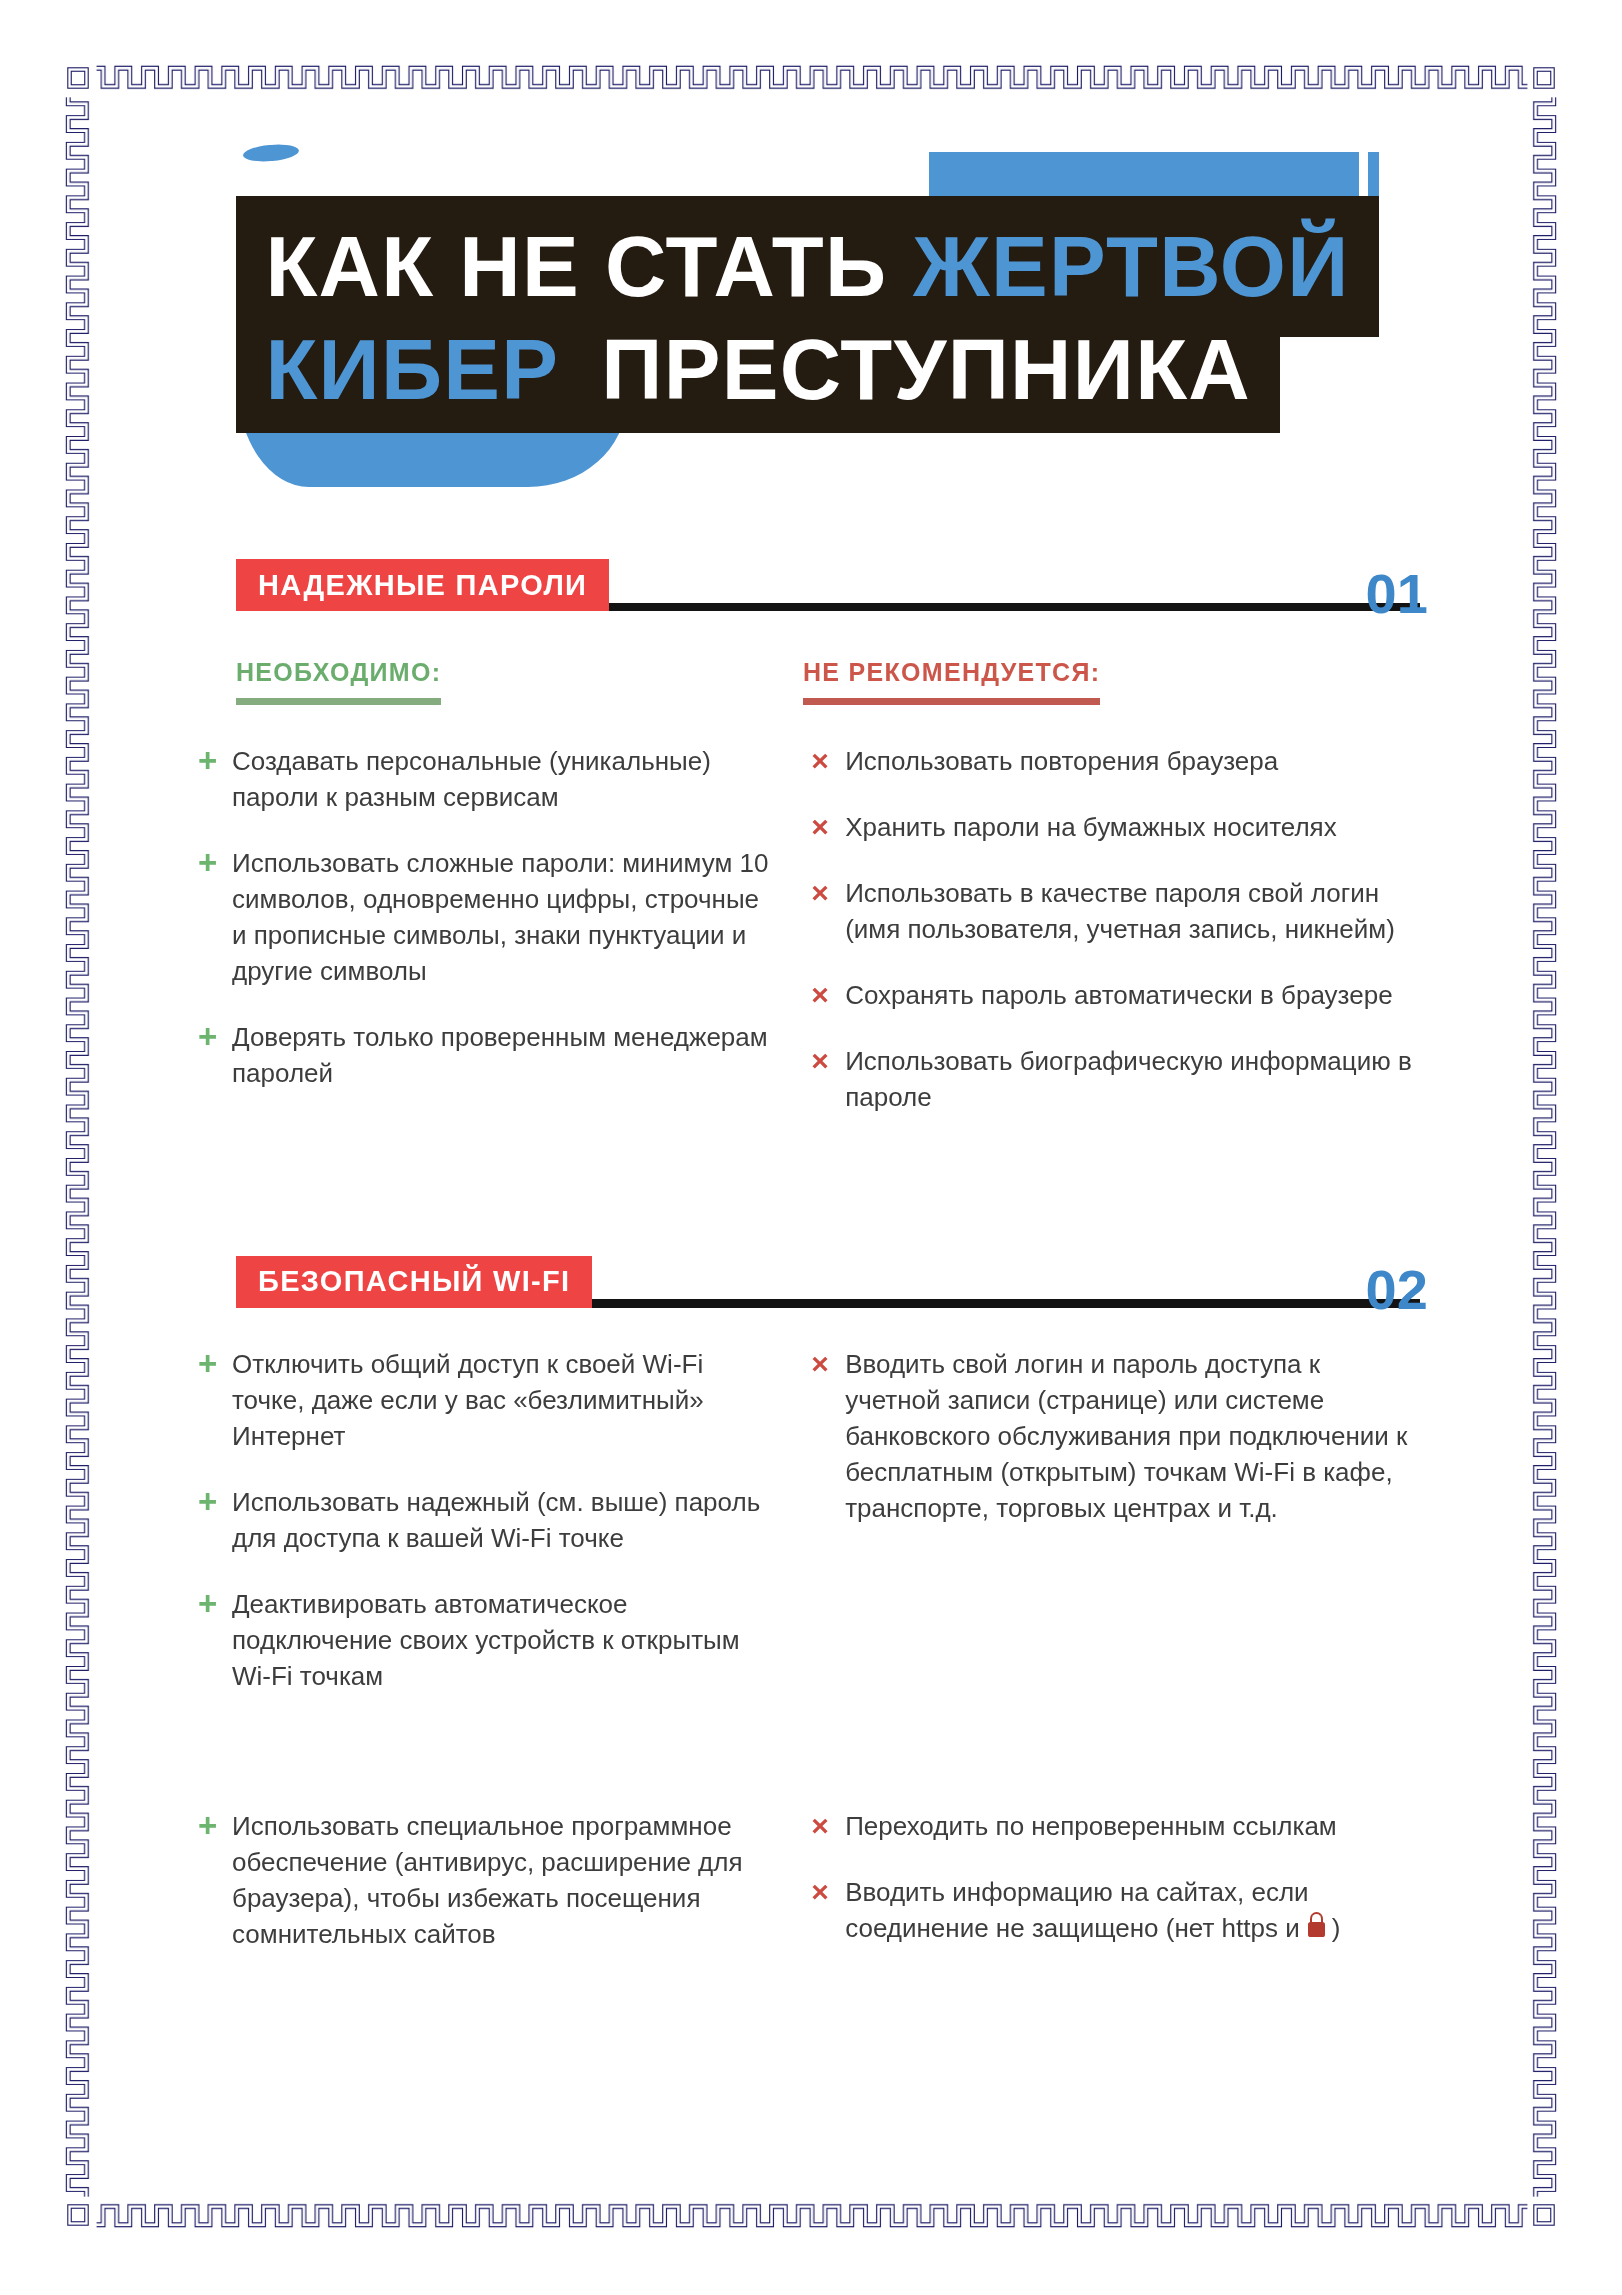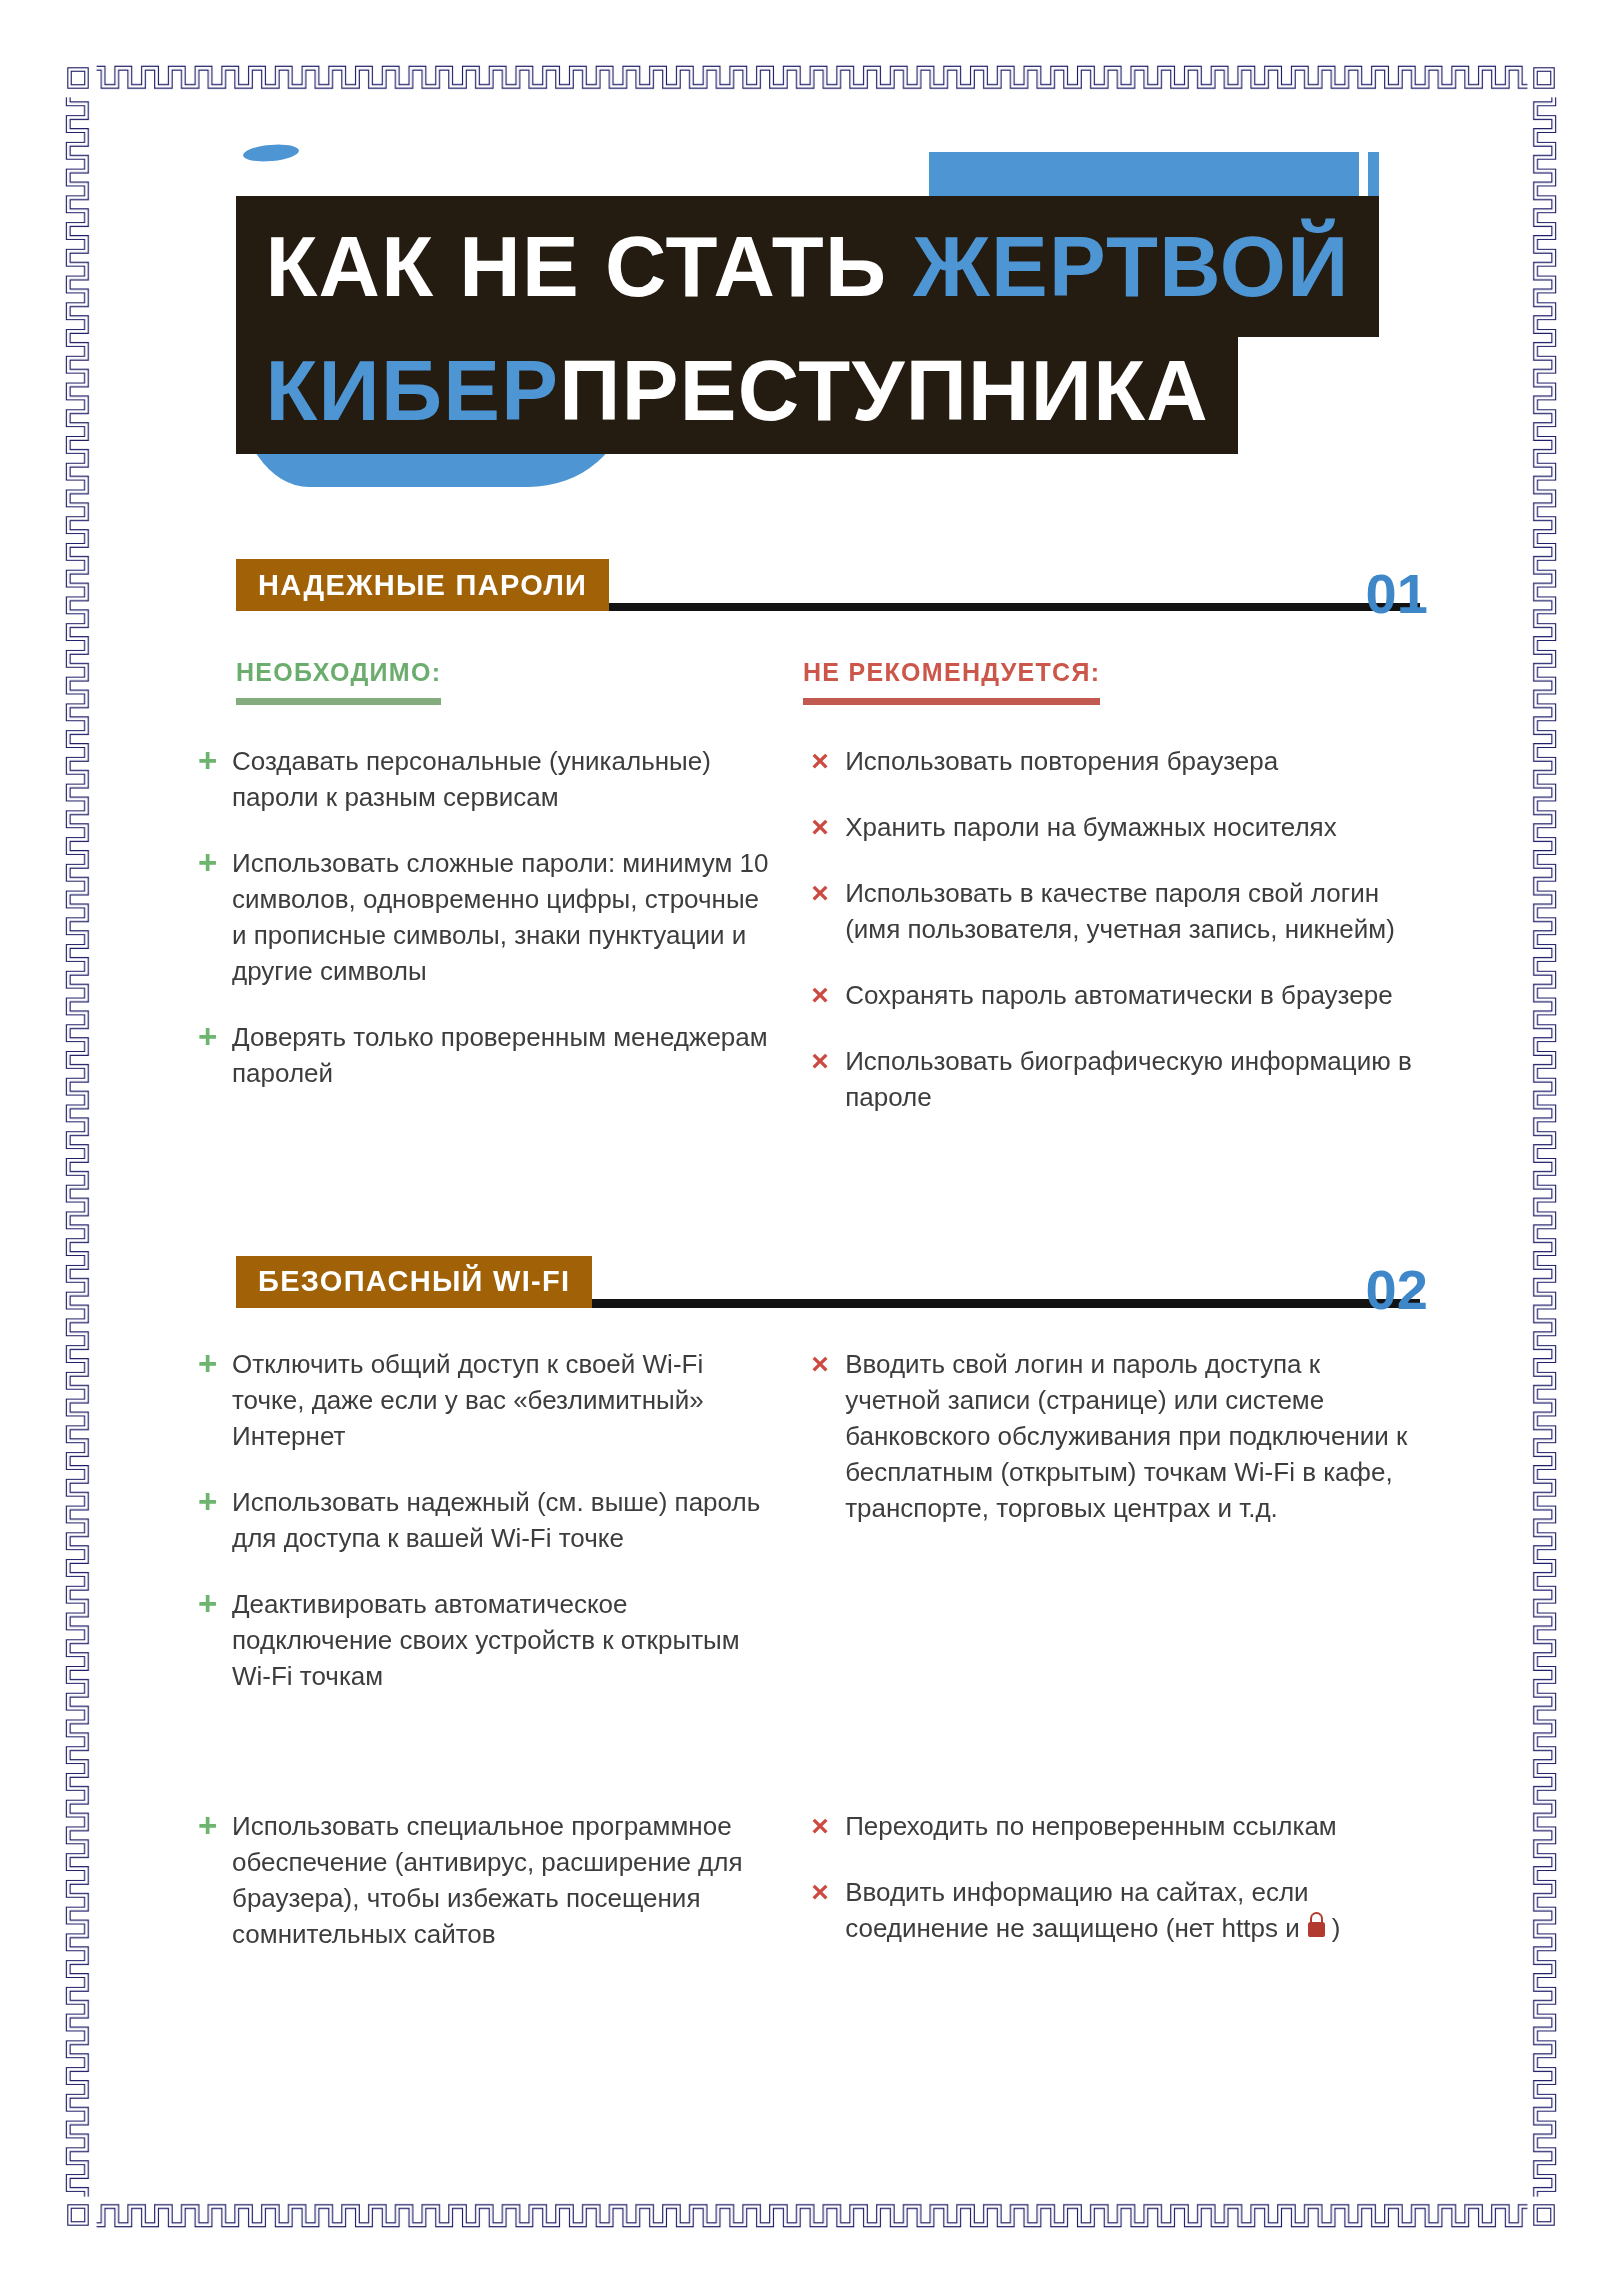--- a/index.html
+++ b/index.html
@@ -24,30 +24,30 @@
   .decor-stripe{left:1368px;top:152px;width:11px;height:111px;}
   .decor-crescent{left:243px;top:145px;width:56px;height:16.4px;border-radius:50%;transform:rotate(-5deg);}
   .decor-blob{left:237px;top:287px;width:389px;height:200px;
               border-radius:10.5px 13px 98px 72px / 10.5px 13px 85px 105px;}
 
   
   .banner{position:absolute;left:236px;background:#241b11;color:#fff;font-weight:bold;
           font-size:85px;letter-spacing:1.3px;display:inline-flex;align-items:center;
           padding:0 29.4px;white-space:nowrap;z-index:2;}
   .banner1{top:196px;height:141px;}
-  .banner2{top:328px;height:126px;}
+  .banner2{top:307px;height:126px;gap:42px;}
   .t-blue{color:#4e95d4;}
   .t-white{color:#ffffff;}
   .banner1 .t-white{margin-right:0.30em;}
 
   
   .content{position:absolute;left:236px;top:559px;width:1184px;color:#3d3d3d;z-index:2;}
 
   .sec-head{position:relative;height:52px;}
-  .head-box{position:absolute;left:0;top:0;height:52px;background:#a16207;color:#fff;
+  .head-box{position:absolute;left:0;top:0;height:52px;background:#ef4444;color:#fff;
             font-size:29px;font-weight:bold;letter-spacing:1.3px;display:inline-flex;
             align-items:center;padding:0 22px;z-index:2;white-space:nowrap;}
   .head-line{position:absolute;left:0;right:0;bottom:0;height:8.5px;background:#131313;z-index:1;}
   .head-num{position:absolute;right:-7.9px;bottom:-10.5px;font-size:56px;font-weight:bold;
             color:#3e87c9;line-height:1;z-index:3;}
 
   .labels{display:flex;margin-top:47px;}
   .lab-cell-l{width:543px;}
   .lab-cell-r{width:576px;margin-left:24px;}
   .label{display:inline-block;font-size:25px;font-weight:bold;letter-spacing:1.3px;padding-bottom:10.5px;}

